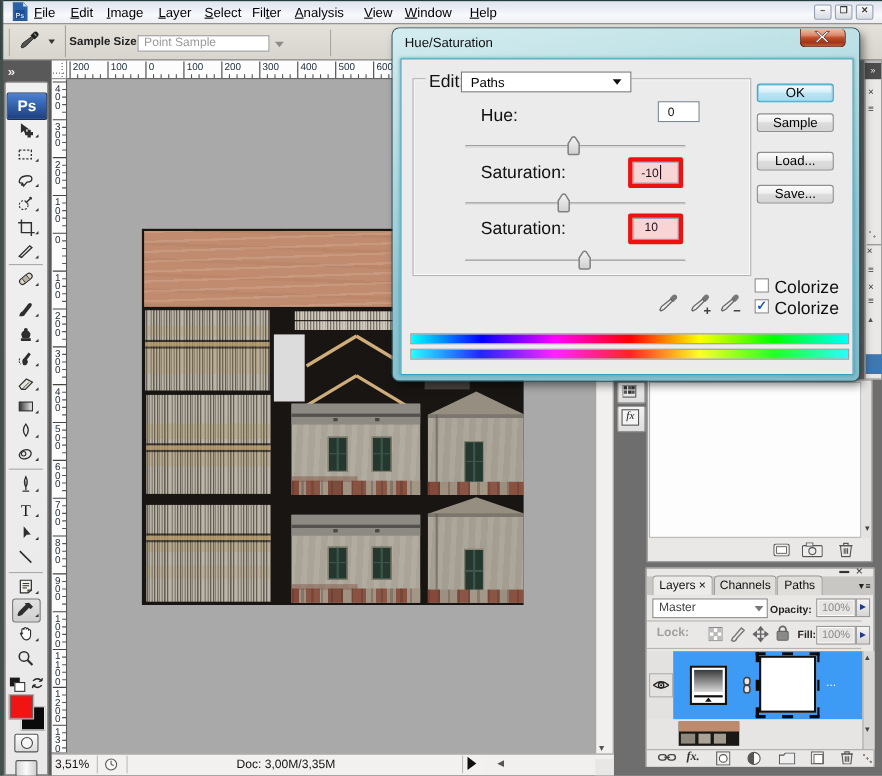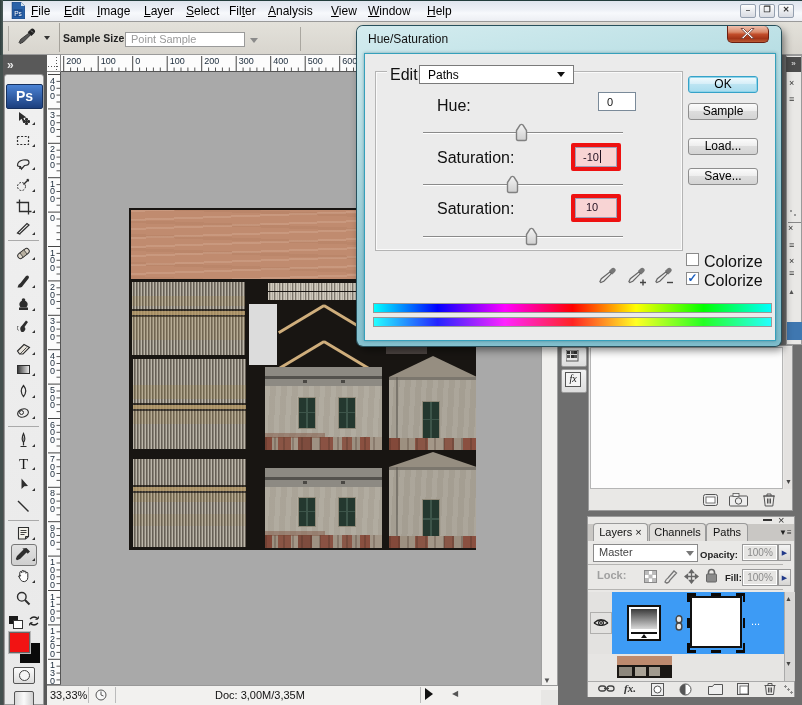--- a/index.html
+++ b/index.html
@@ -691,21 +691,21 @@
 <div style="position:absolute;left:33px;top:47px;width:18px;height:42px;background:#24382f;border:1.5px solid #8e8777;box-sizing:border-box">
         <div style="position:absolute;left:45%;top:0;width:1.5px;height:100%;background:#3d554a"></div>
         <div style="position:absolute;left:0;top:46%;width:100%;height:1.5px;background:#3d554a"></div>
       </div>
 <div style="position:absolute;left:0;top:84px;width:88px;height:12px;background:repeating-linear-gradient(90deg,rgba(60,40,30,.25) 0 2px,rgba(0,0,0,0) 2px 9px),linear-gradient(90deg,#83493a 0 12%,#9d9080 12% 30%,#8a5545 30% 44%,#a49788 44% 62%,#8a5747 62% 74%,#9c8f80 74% 84%,#8a5040 84%)"></div>
 </div>
 </div>
 <div class="abs" id="vscroll"></div>
 <div class="abs" style="left:543px;top:676px;font-size:8px;color:#555">▼</div>
 <div class="abs" id="statusbar"></div>
-<div class="abs" style="left:50px;top:689px;font-size:11px;color:#111">33,33%</div>
+<div class="abs" style="left:50px;top:689px;font-size:11px;color:#111">3,51%</div>
 <svg class="abs" style="left:95px;top:688px" width="13" height="13">
     <circle cx="6" cy="7" r="5" fill="#f8f8f8" stroke="#555"></circle>
     <path d="M6 7 L6 3.5 M6 7 L8.5 8" stroke="#555"></path>
   </svg>
 <div class="abs" style="left:88px;top:687px;width:1px;height:16px;background:#bbb"></div>
 <div class="abs" style="left:115px;top:687px;width:1px;height:16px;background:#bbb"></div>
 <div class="abs" style="left:215px;top:689px;font-size:11px;color:#111">Doc: 3,00M/3,35M</div>
 <div class="abs" style="left:420px;top:687px;width:1px;height:16px;background:#bbb"></div>
 <div class="abs" style="left:425px;top:688px;width:0;height:0;border-top:6px solid transparent;border-bottom:6px solid transparent;border-left:8px solid #111"></div>
 <div class="abs" id="hscroll"></div>

